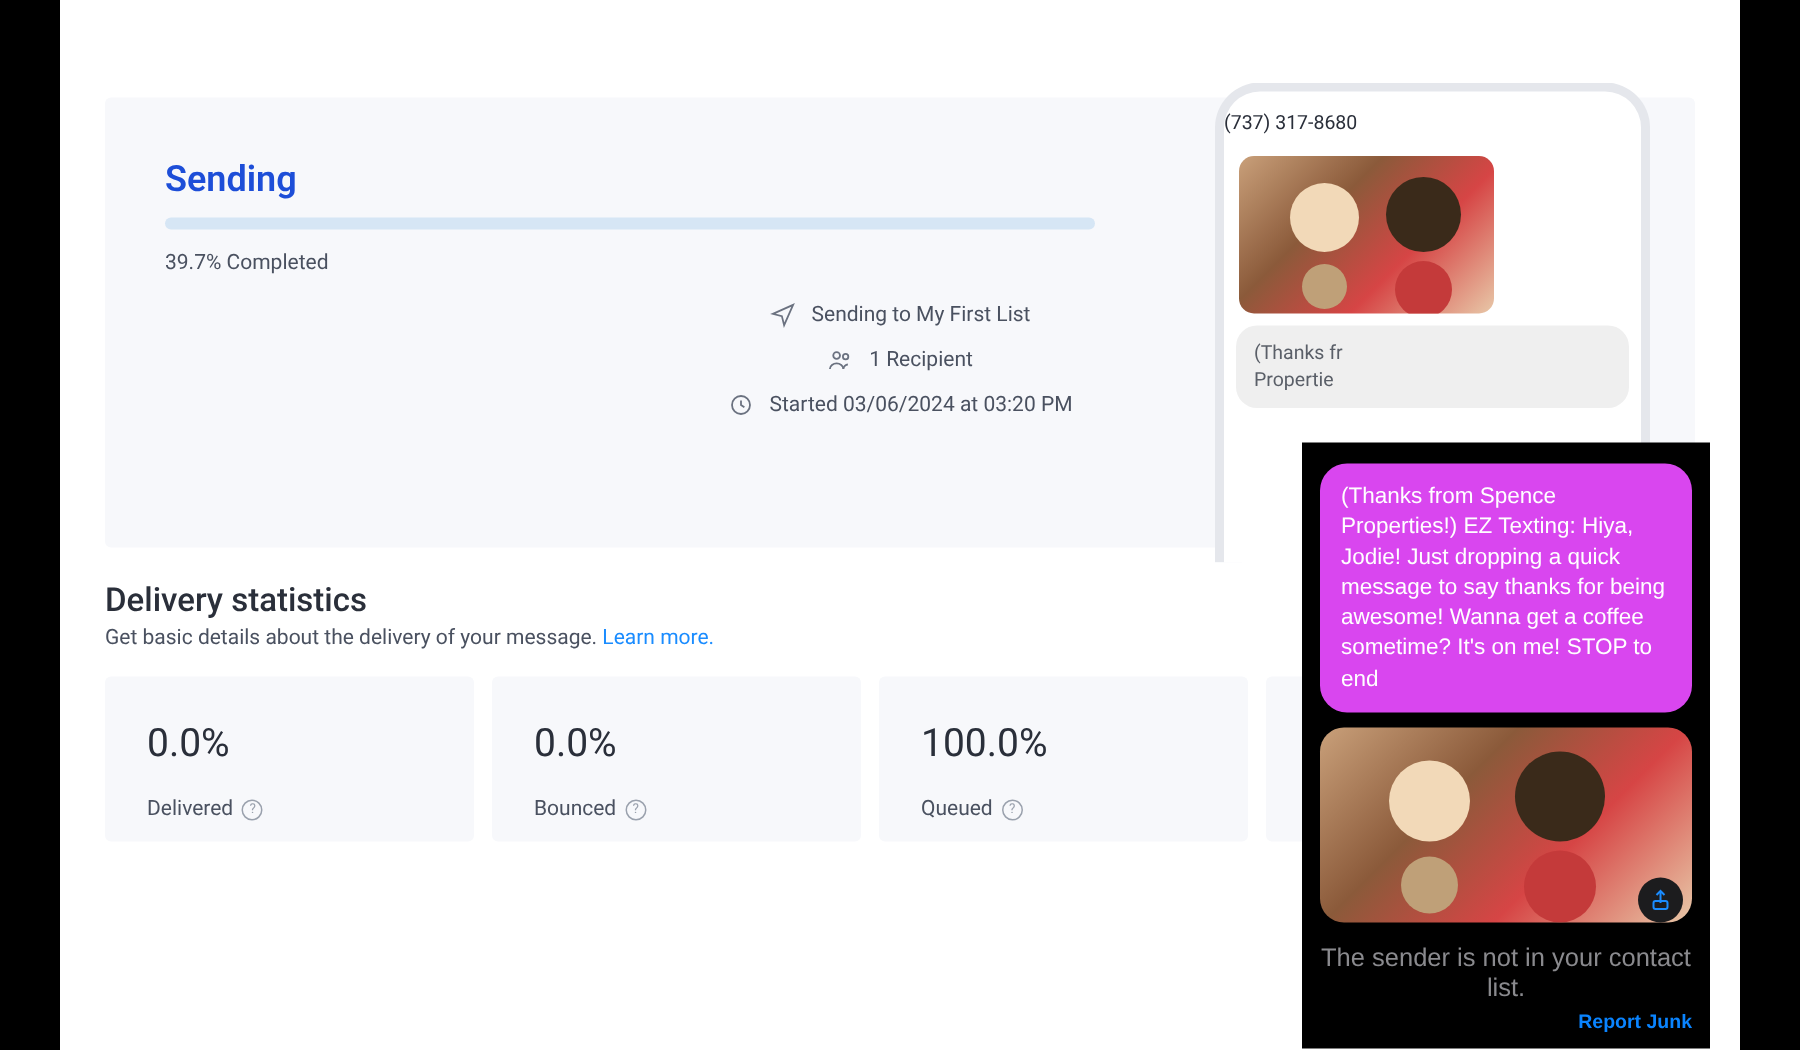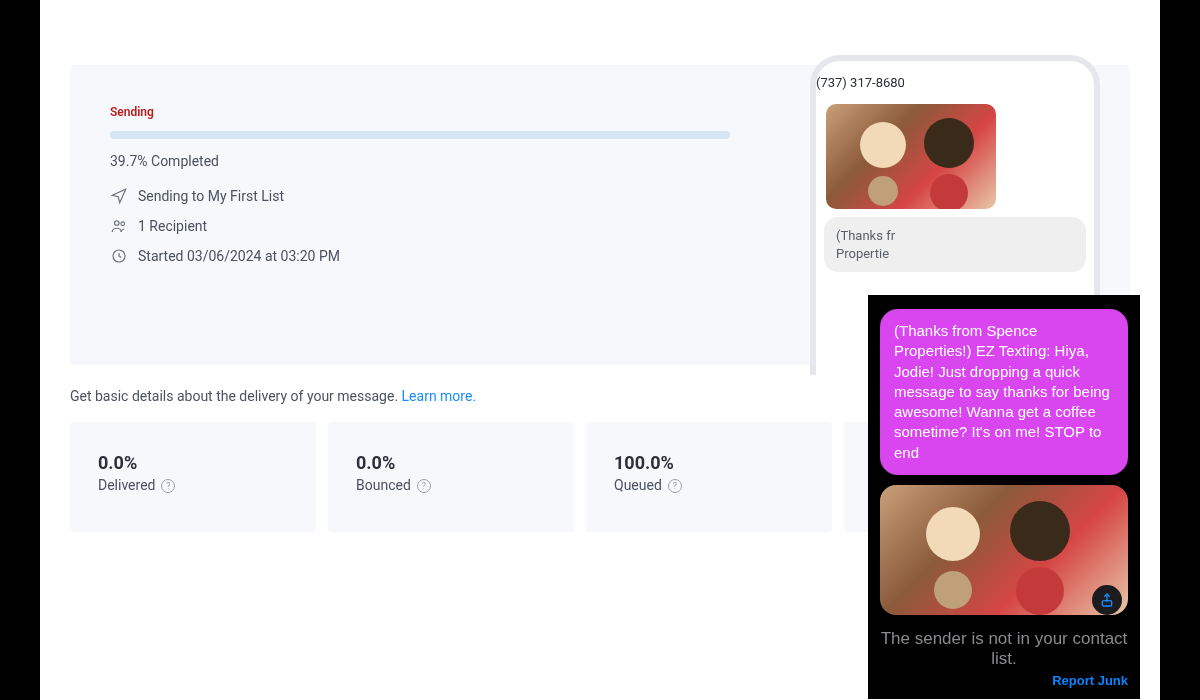--- a/index.html
+++ b/index.html
@@ -19,23 +19,23 @@
   }
   .sending-panel {
     position: absolute;
     left: 30px; top: 65px;
     width: 1060px; height: 300px;
     background: #f7f8fb;
     border-radius: 4px;
     padding: 40px 40px 30px 40px;
   }
   .sending-title {
-    font-size: 12px;
+    font-size: 24px;
     font-weight: 600;
-    color: #b91c1c;
+    color: #1d4ed8;
     margin-bottom: 12px;
   }
   .progress-track {
     width: 620px;
     height: 8px;
     background: #d6e6f5;
     border-radius: 4px;
     margin-bottom: 14px;
   }
   .progress-complete {
@@ -43,20 +43,21 @@
     color: #4a5160;
     margin-bottom: 18px;
   }
   .info-row {
     display: flex;
     align-items: center;
     gap: 10px;
     font-size: 14px;
     color: #4a5160;
     margin-bottom: 12px;
+    justify-content: center;
   }
   .info-icon {
     width: 18px; height: 18px;
     display: flex; align-items: center; justify-content: center;
     color: #6b7280;
   }
   .info-icon svg { width: 18px; height: 18px; stroke: #6b7280; fill: none; stroke-width: 1.6; }
 
   
   .delivery-section {
@@ -81,24 +82,24 @@
     gap: 12px;
   }
   .stat-card {
     background: #f7f8fb;
     border-radius: 4px;
     padding: 30px 28px 28px 28px;
     width: 246px;
     height: 110px;
   }
   .stat-value {
-    font-size: 18px;
-    font-weight: 700;
+    font-size: 26px;
+    font-weight: 400;
     color: #2a2f3a;
-    margin-bottom: 4px;
+    margin-bottom: 20px;
   }
   .stat-label {
     font-size: 14px;
     color: #4a5160;
     display: flex;
     align-items: flex-end;
     gap: 6px;
   }
   .help-icon {
     width: 14px; height: 14px; border: 1px solid #9aa1ad;
@@ -244,20 +245,21 @@
 
     <div class="phone">
       <div class="phone-header">(737) 317-8680</div>
       <div class="phone-img"></div>
       <div class="phone-bubble" style="white-space:pre-line;">(Thanks fr
 Propertie</div>
     </div>
   </div>
 
   <div class="delivery-section">
+    <div class="delivery-title">Delivery statistics</div>
     <div class="delivery-sub">
       <span>Get basic details about the delivery of your message. </span><a href="#">Learn more.</a>
     </div>
     <div class="stat-row">
       <div class="stat-card">
         <div class="stat-value">0.0%</div>
         <div class="stat-label">
           <span>Delivered</span>
           <span class="help-icon">?</span>
         </div>

